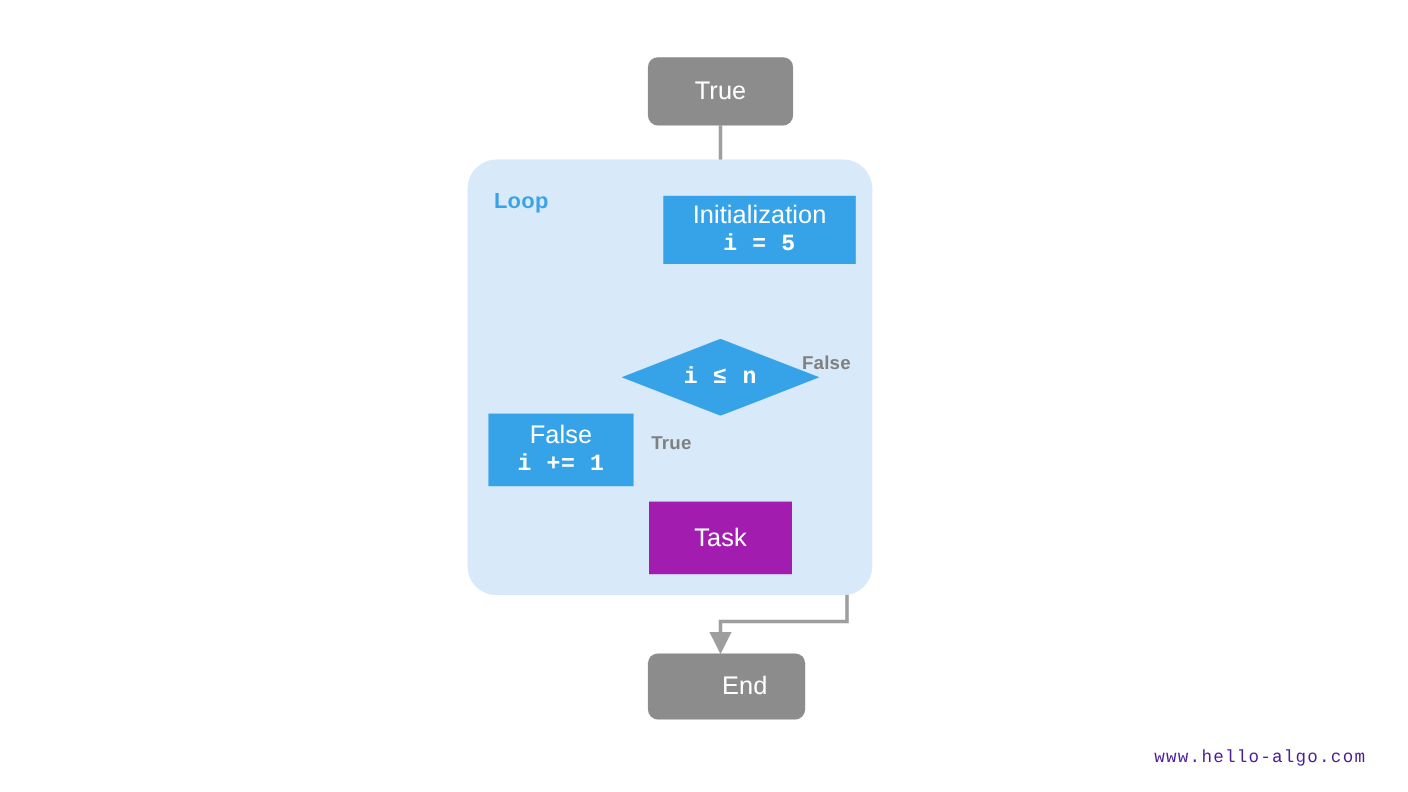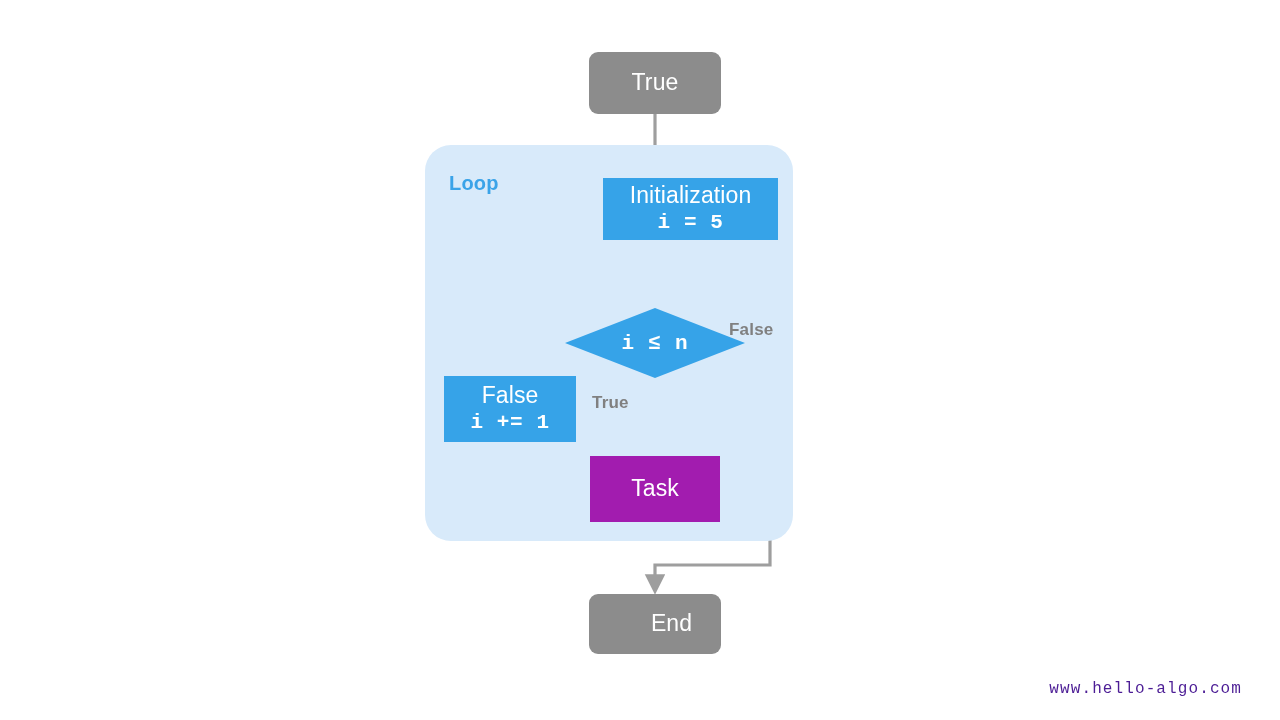--- a/index.html
+++ b/index.html
@@ -173,21 +173,21 @@
 
 <div class="node process" style="left:444px; top:376px; width:132px; height:66px;">
   <span class="title">False</span>
   <span class="code">i += 1</span>
 </div>
 
 <div class="node task" style="left:590px; top:456px; width:130px; height:66px;">
   <span class="title">Task</span>
 </div>
 
-<div class="node terminal" style="left:589px; top:594px; width:132px; height:60px;padding-left:33px;">
+<div class="node terminal" style="left:589px; top:594px; width:143px; height:60px;padding-left:33px;">
   <span class="title">End</span>
 </div>
 
 <div class="edge-label" style="left:592px; top:393px;">True</div>
 
 <div class="edge-label" style="left:729px; top:320px;">False</div>
 
 <div id="watermark">www.hello-algo.com</div>
 
 </body></html>

